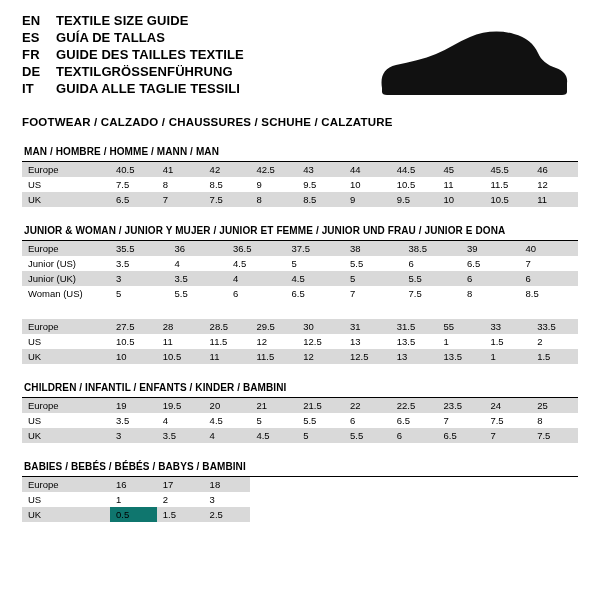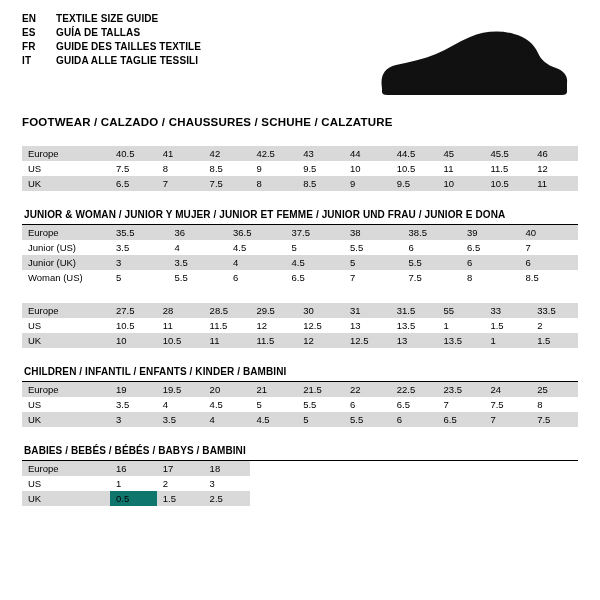--- a/index.html
+++ b/index.html
@@ -22,21 +22,21 @@
     padding: 14px 22px 0 22px;
   }
 
   
   .header {
     position: relative;
     height: 92px;
   }
   .lang-table {
     border-collapse: collapse;
-    font-size: 10px;
+    font-size: 13px;
     line-height: 1.0;
   }
   .lang-table td {
     padding: 0 0 4px 0;
     vertical-align: top;
     white-space: nowrap;
   }
   .lang-code {
     width: 34px;
     font-weight: bold;
@@ -107,20 +107,24 @@
           <td class="lang-code">EN</td>
           <td class="lang-title">TEXTILE SIZE GUIDE</td>
         </tr>
         <tr>
           <td class="lang-code">ES</td>
           <td class="lang-title">GUÍA DE TALLAS</td>
         </tr>
         <tr>
           <td class="lang-code">FR</td>
           <td class="lang-title">GUIDE DES TAILLES TEXTILE</td>
+        </tr>
+        <tr>
+          <td class="lang-code">DE</td>
+          <td class="lang-title">TEXTILGRÖSSENFÜHRUNG</td>
         </tr>
         <tr>
           <td class="lang-code">IT</td>
           <td class="lang-title">GUIDA ALLE TAGLIE TESSILI</td>
         </tr>
       </tbody>
     </table>
 
     <div class="shoe-wrap">
       <svg viewBox="0 0 200 72" width="200" height="72" aria-hidden="true">
@@ -128,20 +132,21 @@
           C110 3 126 2 140 6 C152 9 160 16 164 25 C167 32 173 37 182 40 C190 43 194 48 193 55
           L193 60 Z"></path>
         <path fill="#111111" d="M8 60 L193 60 L193 64 C193 66 191 67 188 67 L13 67 C10 67 8 66 8 64 Z"></path>
       </svg>
     </div>
   </div>
 
   <div class="footwear-line">FOOTWEAR / CALZADO / CHAUSSURES / SCHUHE / CALZATURE</div>
 
   <div class="section">
+    <div class="section-title">MAN / HOMBRE / HOMME / MANN / MAN</div>
     <table class="size">
       <tbody>
         <tr class="shade">
           <td class="rowlabel">Europe</td>
           <td>40.5</td>
           <td>41</td>
           <td>42</td>
           <td>42.5</td>
           <td>43</td>
           <td>44</td>

